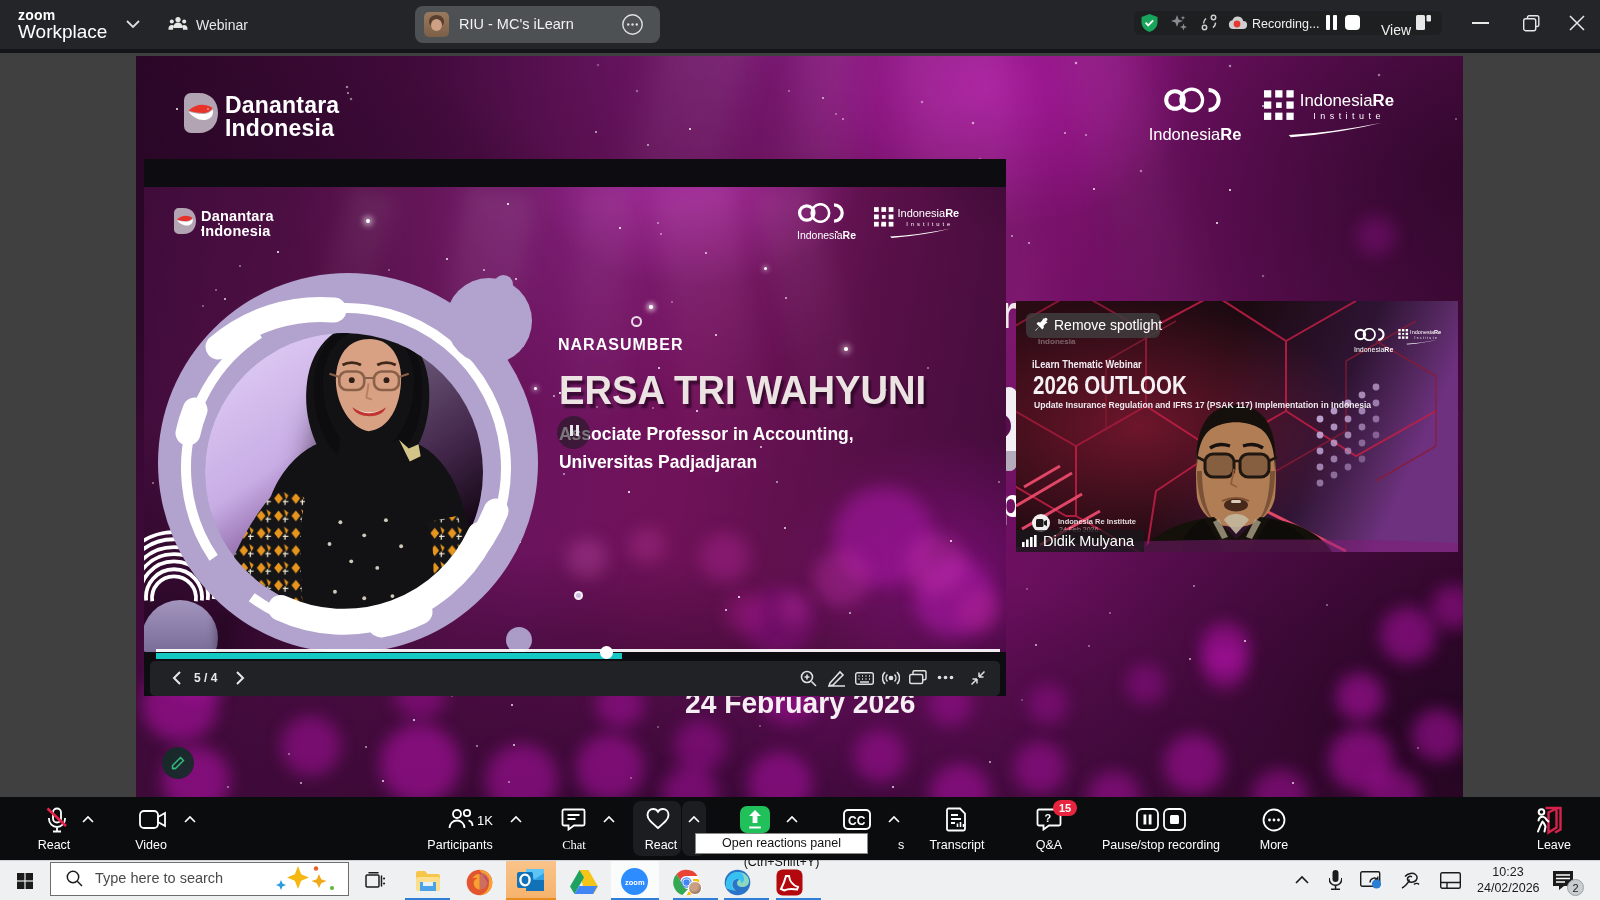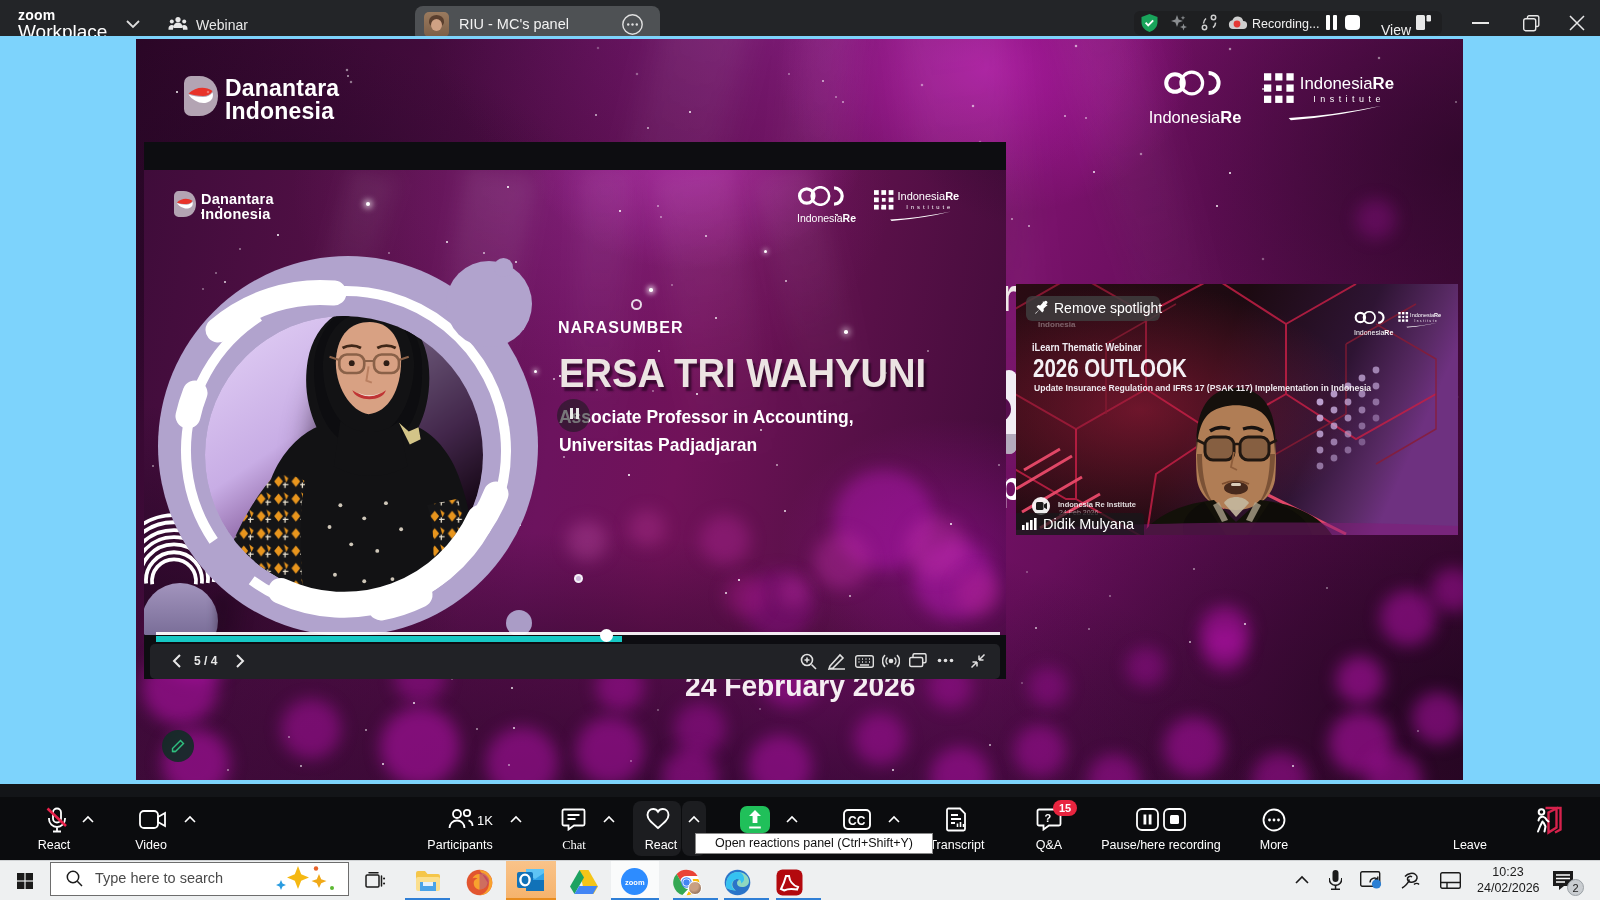--- a/index.html
+++ b/index.html
@@ -12,21 +12,21 @@
   #titlebar .zoomlogo .z1 { font-size:14px; font-weight:700; letter-spacing:.2px; }
   #titlebar .zoomlogo .z2 { font-size:19px; font-weight:400; margin-top:-2px; }
   .webinar-lbl { position:absolute; left:196px; top:17px; color:#e8e8e8; font-size:14px; }
   #tab { position:absolute; left:415px; top:6px; width:245px; height:37px; background:#4e5154; border-radius:8px; }
   #tab .avatar { position:absolute; left:9px; top:6px; width:25px; height:25px; border-radius:5px; overflow:hidden;
      background:linear-gradient(#9a7a5e, #7c5f47); }
   #tab .avatar:before { content:""; position:absolute; left:5px; top:3px; width:15px; height:12px; border-radius:50% 50% 40% 40%; background:#5a3f2e; }
   #tab .avatar:after { content:""; position:absolute; left:7px; top:7px; width:11px; height:12px; border-radius:50%; background:#cfa184; }
   #tab .tname { position:absolute; left:44px; top:10px; color:#f2f2f2; font-size:14.5px; }
   
-  #content { position:absolute; left:0; top:36px; width:1600px; height:748px; background:#7dd3fc; }
+  #content { position:absolute; left:0; top:53px; width:1600px; height:748px; background:#404040; }
   #screen { position:absolute; left:136px; top:3px; width:1327px; height:741px; overflow:hidden;
     background:
       radial-gradient(ellipse 300px 210px at 64% 4%, rgba(188,28,178,.7), rgba(188,28,178,0) 70%),
       radial-gradient(ellipse 520px 380px at 100% 16%, rgba(30,5,28,.6), rgba(30,5,28,0) 74%),
       radial-gradient(ellipse 520px 340px at 49% -4%, rgba(150,35,150,.5), rgba(120,20,120,0) 70%),
       radial-gradient(ellipse 500px 300px at 10% 28%, rgba(28,6,30,.6), rgba(30,6,32,0) 70%),
       radial-gradient(ellipse 900px 520px at 40% 118%, rgba(22,4,26,.9), rgba(24,4,28,0) 78%),
       radial-gradient(ellipse 700px 380px at 100% 90%, rgba(26,5,28,.6), rgba(26,5,28,0) 70%),
       linear-gradient(115deg, #2a0626 0%, #470c40 22%, #681058 45%, #78116a 60%, #570d4d 78%, #320729 100%);
   }
@@ -70,21 +70,21 @@
     <circle cx="10" cy="4.5" r="2.6"></circle>
       <path d="M5.5 12c0-2.5 2-4.5 4.5-4.5s4.5 2 4.5 4.5v1h-9z"></path>
     <circle cx="3.8" cy="6.5" r="2"></circle>
       <path d="M.5 13.5c0-1.9 1.5-3.4 3.3-3.4 1 0 1.8.4 2.4 1-.7.9-1.2 2-1.2 3.2v.4H.5z"></path>
     <circle cx="16.2" cy="6.5" r="2"></circle>
       <path d="M19.5 13.5c0-1.9-1.5-3.4-3.3-3.4-1 0-1.8.4-2.4 1 .7.9 1.2 2 1.2 3.2v.4h4.5z"></path>
   </svg>
   <div class="webinar-lbl">Webinar</div>
   <div id="tab">
     <div class="avatar"></div>
-    <div class="tname">RIU - MC's panel</div>
+    <div class="tname">RIU - MC's iLearn</div>
     <svg class="abs" style="left:207px;top:8px" width="21" height="21" viewBox="0 0 21 21">
         <circle cx="10.5" cy="10.5" r="9.7" stroke="#e0e0e0" stroke-width="1.4" fill="none"></circle>
         <circle cx="6.2" cy="10.5" r="1.2" fill="#e0e0e0"></circle>
         <circle cx="10.5" cy="10.5" r="1.2" fill="#e0e0e0"></circle>
         <circle cx="14.8" cy="10.5" r="1.2" fill="#e0e0e0"></circle>
       </svg>
   </div>
   <div class="abs" style="left:1134px;top:11px;width:308px;height:24px;background:#1e1f21;border-radius:6px;"></div>
   <svg class="abs" style="left:1141px;top:14px" width="17" height="18" viewBox="0 0 17 18">
       <path d="M8.5 0l8 3v5c0 5-3.4 8.3-8 10-4.6-1.7-8-5-8-10V3z" fill="#19a45b"></path>
@@ -621,21 +621,21 @@
   <div class="abs" style="left:633px;top:4px;width:48px;height:55px;background:#1c1d20;border-radius:8px;"></div>
   <div class="abs" style="left:682px;top:4px;width:24px;height:55px;background:#1c1d20;border-radius:8px;"></div>
   <svg class="abs" style="left:645px;top:10px;" width="26" height="23" viewBox="0 0 26 23" fill="none" stroke="#fff" stroke-width="1.9">
     <path d="M13 21C7 16 2.5 12.5 2.5 8 2.5 4.5 5 2 8.2 2c2 0 3.8 1 4.8 2.7C14 3 15.8 2 17.8 2 21 2 23.5 4.5 23.5 8c0 4.5-4.5 8-10.5 13z"></path>
   </svg>
   <svg class="abs" style="left:688px;top:18px;" width="12" height="8" viewBox="0 0 12 8">
       <path d="M1 7l5-5 5 5" stroke="#fff" stroke-width="1.6" fill="none"></path>
     </svg>
   <div class="tb-lbl" style="left:661px;">React</div>
 
-  <div class="abs" style="left:695px;top:36px;width:238px;height:21px;background:#fff;border:1px solid #888;color:#111;font-size:12.5px;line-height:19px;text-align:center;z-index:5;">Open reactions panel (Ctrl+Shift+Y)</div>
+  <div class="abs" style="left:695px;top:36px;width:173px;height:21px;background:#fff;border:1px solid #888;color:#111;font-size:12.5px;line-height:19px;text-align:center;z-index:5;">Open reactions panel (Ctrl+Shift+Y)</div>
   <div class="abs" style="left:898px;top:41px;color:#fff;font-size:12.5px;z-index:4;">s</div>
 
   <div class="abs" style="left:740px;top:9px;width:30px;height:27px;background:#20c05a;border-radius:7px;"></div>
   <svg class="abs" style="left:748px;top:13px;" width="14" height="19" viewBox="0 0 14 19">
       <path d="M7 0l6 6h-3.6v7H4.6V6H1z" fill="#fff"></path>
       <path d="M1.2 17.5h11.6" stroke="#fff" stroke-width="2"></path>
     </svg>
   <svg class="abs" style="left:786px;top:18px;" width="12" height="8" viewBox="0 0 12 8">
       <path d="M1 7l5-5 5 5" stroke="#fff" stroke-width="1.6" fill="none"></path>
     </svg>
@@ -664,40 +664,40 @@
 
   <svg class="abs" style="left:1136px;top:11px;" width="23" height="23" viewBox="0 0 23 23">
       <rect x="1" y="1" width="21" height="21" rx="5" fill="none" stroke="#fff" stroke-width="1.8"></rect>
       <rect x="7.5" y="6.5" width="2.8" height="10" fill="#fff"></rect>
       <rect x="12.7" y="6.5" width="2.8" height="10" fill="#fff"></rect>
     </svg>
   <svg class="abs" style="left:1163px;top:11px;" width="23" height="23" viewBox="0 0 23 23">
       <rect x="1" y="1" width="21" height="21" rx="5" fill="none" stroke="#fff" stroke-width="1.8"></rect>
       <rect x="7" y="7" width="9" height="9" rx="1.5" fill="#fff"></rect>
     </svg>
-  <div class="tb-lbl" style="left:1161px;">Pause/here recording</div>
+  <div class="tb-lbl" style="left:1161px;">Pause/stop recording</div>
 
   <svg class="abs" style="left:1262px;top:11px;" width="24" height="24" viewBox="0 0 24 24">
       <circle cx="12" cy="12" r="10.5" fill="none" stroke="#fff" stroke-width="1.8"></circle>
       <circle cx="7.5" cy="12" r="1.4" fill="#fff"></circle>
       <circle cx="12" cy="12" r="1.4" fill="#fff"></circle>
       <circle cx="16.5" cy="12" r="1.4" fill="#fff"></circle>
     </svg>
   <div class="tb-lbl" style="left:1274px;">More</div>
 
   <svg class="abs" style="left:1534px;top:8px;" width="30" height="30" viewBox="0 0 30 30">
     <path d="M11.5 3 H26.5 V24.5 L21 27.5" fill="none" stroke="#d6224c" stroke-width="2.4"></path>
     <path d="M14.5 7.5 L22.5 3.5 V22.5 L14.5 27.5 Z" fill="none" stroke="#d6224c" stroke-width="2.4"></path>
     <g fill="none" stroke="#fff" stroke-width="2" stroke-linecap="round" stroke-linejoin="round">
       <circle cx="7.5" cy="7" r="2.8"></circle>
       <path d="M4.5 15.5c.5-2.8 2.5-4.3 5-3.6 1.8.5 2.6 1.8 3.4 3.4l1.6 1.2"></path>
       <path d="M8.5 16.5 L6.2 21 L4 26.5M9.5 17.5 L11.5 21.5 L10.5 26.5"></path>
     </g>
   </svg>
-  <div class="tb-lbl" style="left:1470px;">Leave</div>
+  <div class="tb-lbl" style="left:1554px;">Leave</div>
 </div>
 <div id="taskbar">
 
   <svg class="abs" style="left:17px;top:12px;" width="16" height="16" viewBox="0 0 16 16" fill="#1b1b1b">
       <rect x="0" y="0" width="7.4" height="7.4"></rect>
       <rect x="8.6" y="0" width="7.4" height="7.4"></rect>
       <rect x="0" y="8.6" width="7.4" height="7.4"></rect>
       <rect x="8.6" y="8.6" width="7.4" height="7.4"></rect>
     </svg>
 

